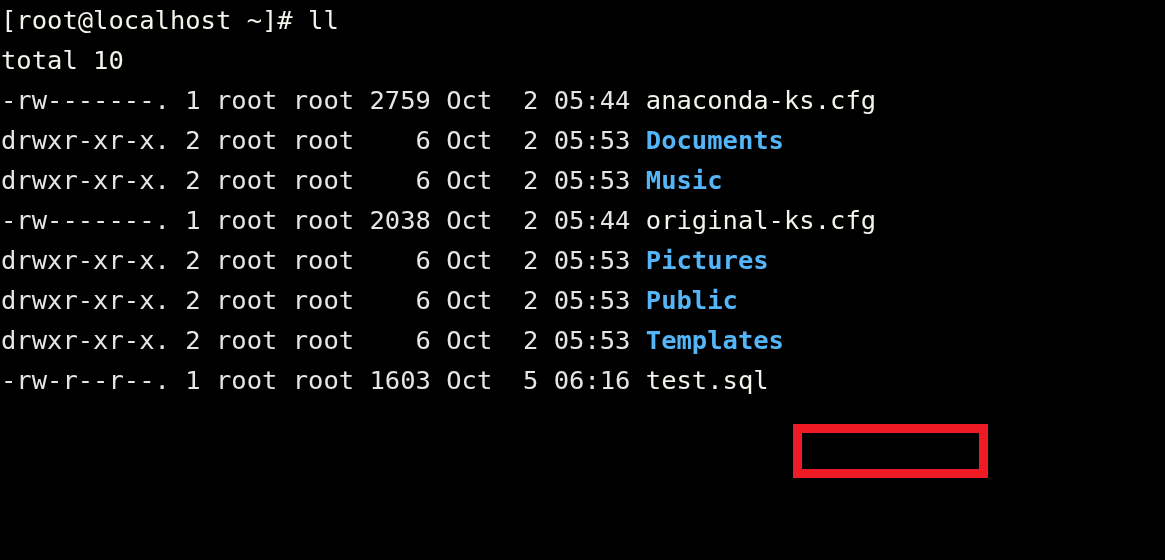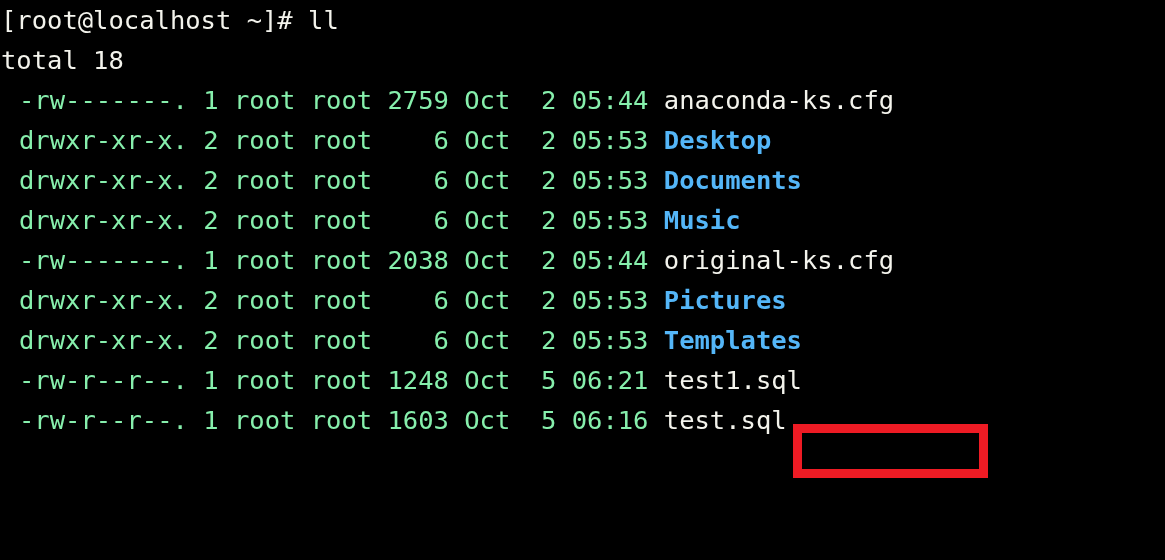--- a/index.html
+++ b/index.html
@@ -23,21 +23,21 @@
   }
   .term-line {
     height: 40px;
     white-space: pre;
     padding-left: 1px;
     box-sizing: border-box;
     display: block;
   }
   .prompt-line { color: #f3f3ec; }
   .total-line  { color: #f3f3ec; }
-  .meta        { color: #86efac; padding-left: 18px; }
+  .meta        { color: #e5e5e5; }
   .name-file   { color: #f3f3ec; margin-top: 22px; }
   .name-dir    { color: #54b6f8; font-weight: bold; }
 
   
   #highlight-box {
     position: absolute;
     left: 793px;
     top: 424px;
     width: 195px;
     height: 54px;
@@ -46,28 +46,27 @@
     pointer-events: none;
   }
 </style>
 </head>
 <body>
 
 <div id="terminal" style="background: rgb(0, 0, 0); color: rgb(243, 243, 236);">
 
   <div class="term-line prompt-line"><span>[root@localhost ~]# </span><span>ll</span></div>
 
-  <div class="term-line total-line">total 18</div>
+  <div class="term-line total-line">total 10</div>
 
   <div id="listing">
       <div class="term-line"><span class="meta">-rw-------. 1 root root 2759 Oct  2 05:44 </span><span class="name-file">anaconda-ks.cfg</span></div>
-      <div class="term-line"><span class="meta">drwxr-xr-x. 2 root root    6 Oct  2 05:53 </span><span class="name-dir" style="color: rgb(84, 182, 248);">Desktop</span></div>
       <div class="term-line"><span class="meta">drwxr-xr-x. 2 root root    6 Oct  2 05:53 </span><span class="name-dir" style="color: rgb(84, 182, 248);">Documents</span></div>
       <div class="term-line"><span class="meta">drwxr-xr-x. 2 root root    6 Oct  2 05:53 </span><span class="name-dir" style="color: rgb(84, 182, 248);">Music</span></div>
       <div class="term-line"><span class="meta">-rw-------. 1 root root 2038 Oct  2 05:44 </span><span class="name-file">original-ks.cfg</span></div>
       <div class="term-line"><span class="meta">drwxr-xr-x. 2 root root    6 Oct  2 05:53 </span><span class="name-dir" style="color: rgb(84, 182, 248);">Pictures</span></div>
+      <div class="term-line"><span class="meta">drwxr-xr-x. 2 root root    6 Oct  2 05:53 </span><span class="name-dir" style="color: rgb(84, 182, 248);">Public</span></div>
       <div class="term-line"><span class="meta">drwxr-xr-x. 2 root root    6 Oct  2 05:53 </span><span class="name-dir" style="color: rgb(84, 182, 248);">Templates</span></div>
-      <div class="term-line"><span class="meta">-rw-r--r--. 1 root root 1248 Oct  5 06:21 </span><span class="name-file">test1.sql</span></div>
       <div class="term-line"><span class="meta">-rw-r--r--. 1 root root 1603 Oct  5 06:16 </span><span class="name-file">test.sql</span></div>
     </div>
 
   <div id="highlight-box" style="border-color: rgb(238, 27, 36);"></div>
 </div>
 
 </body></html>

